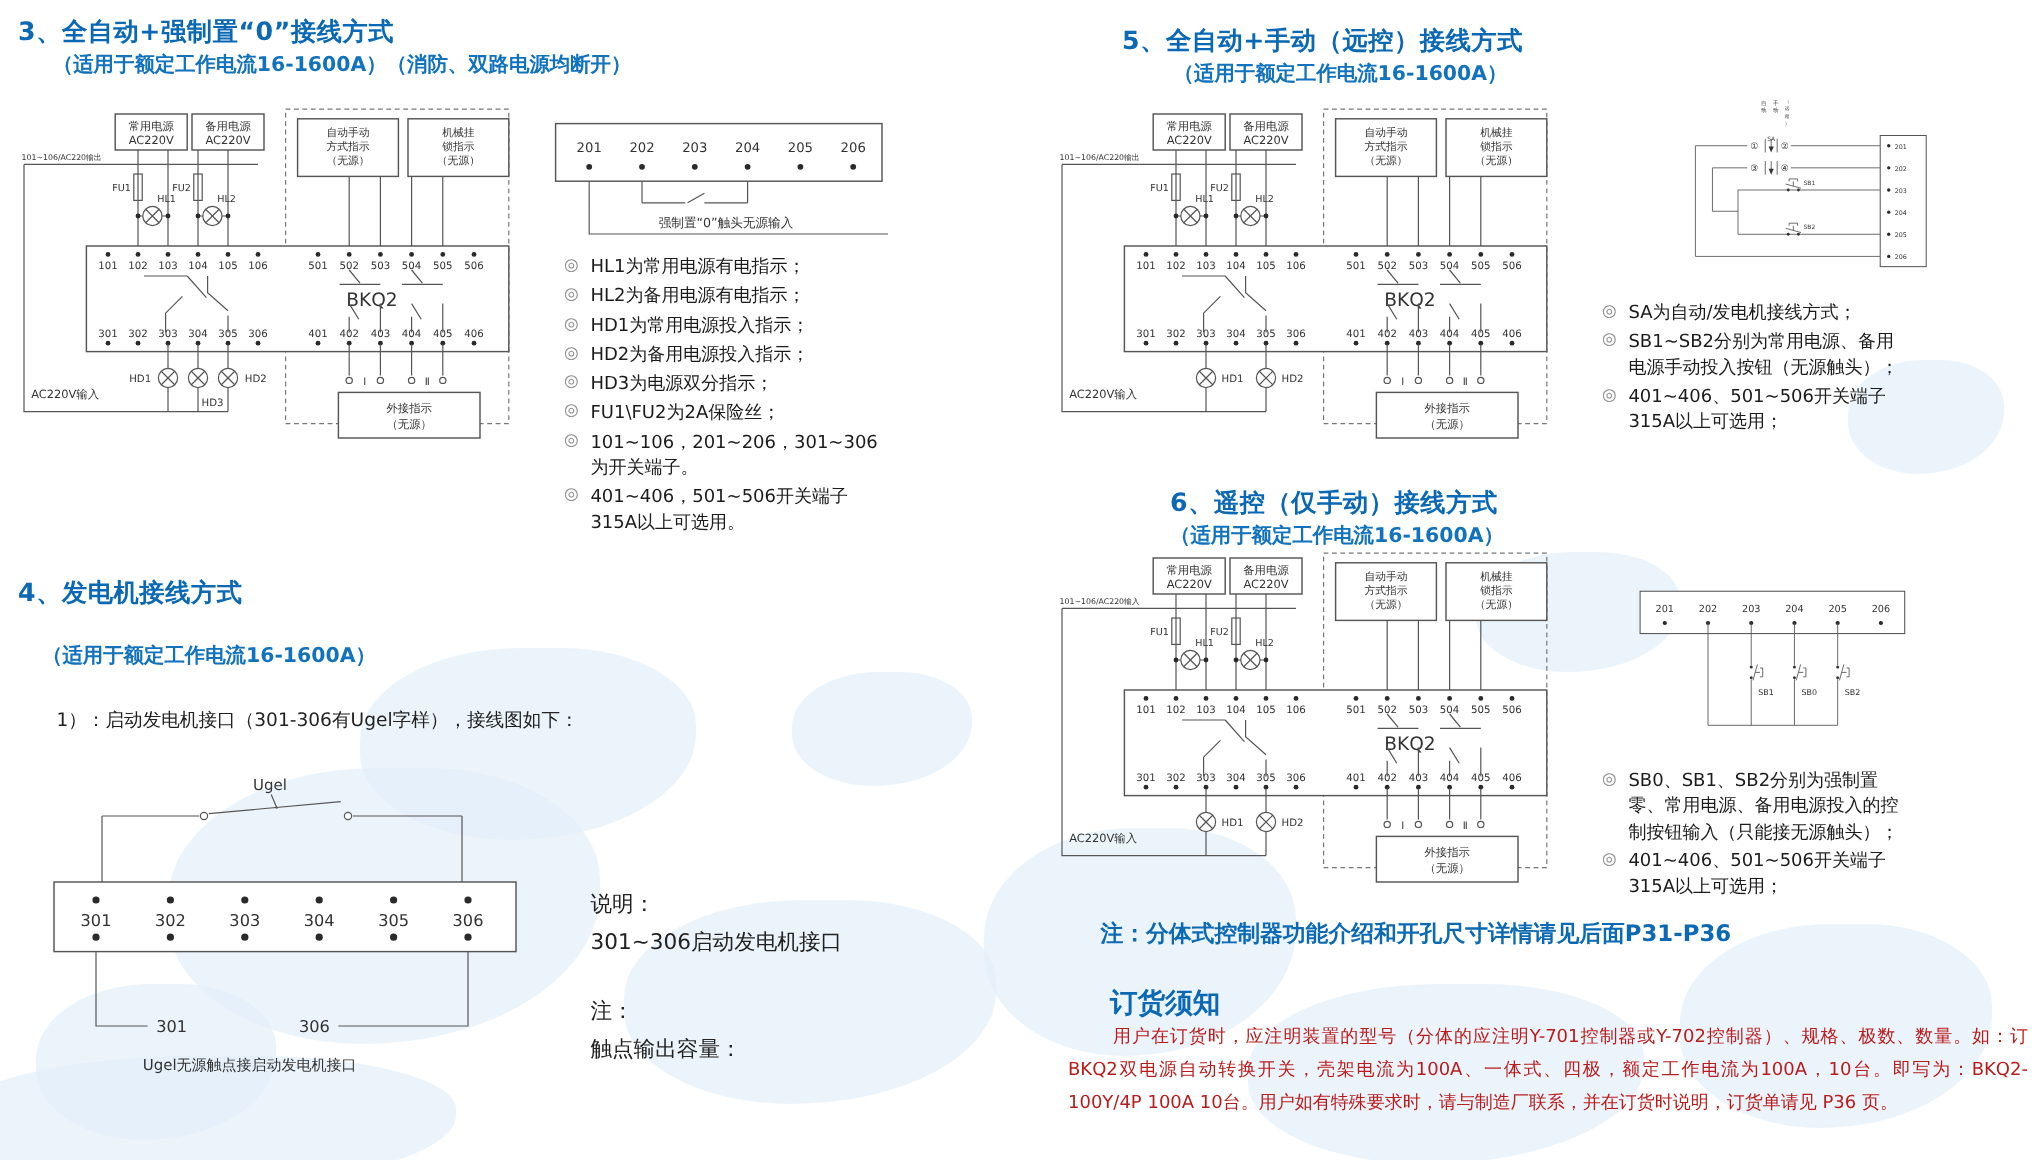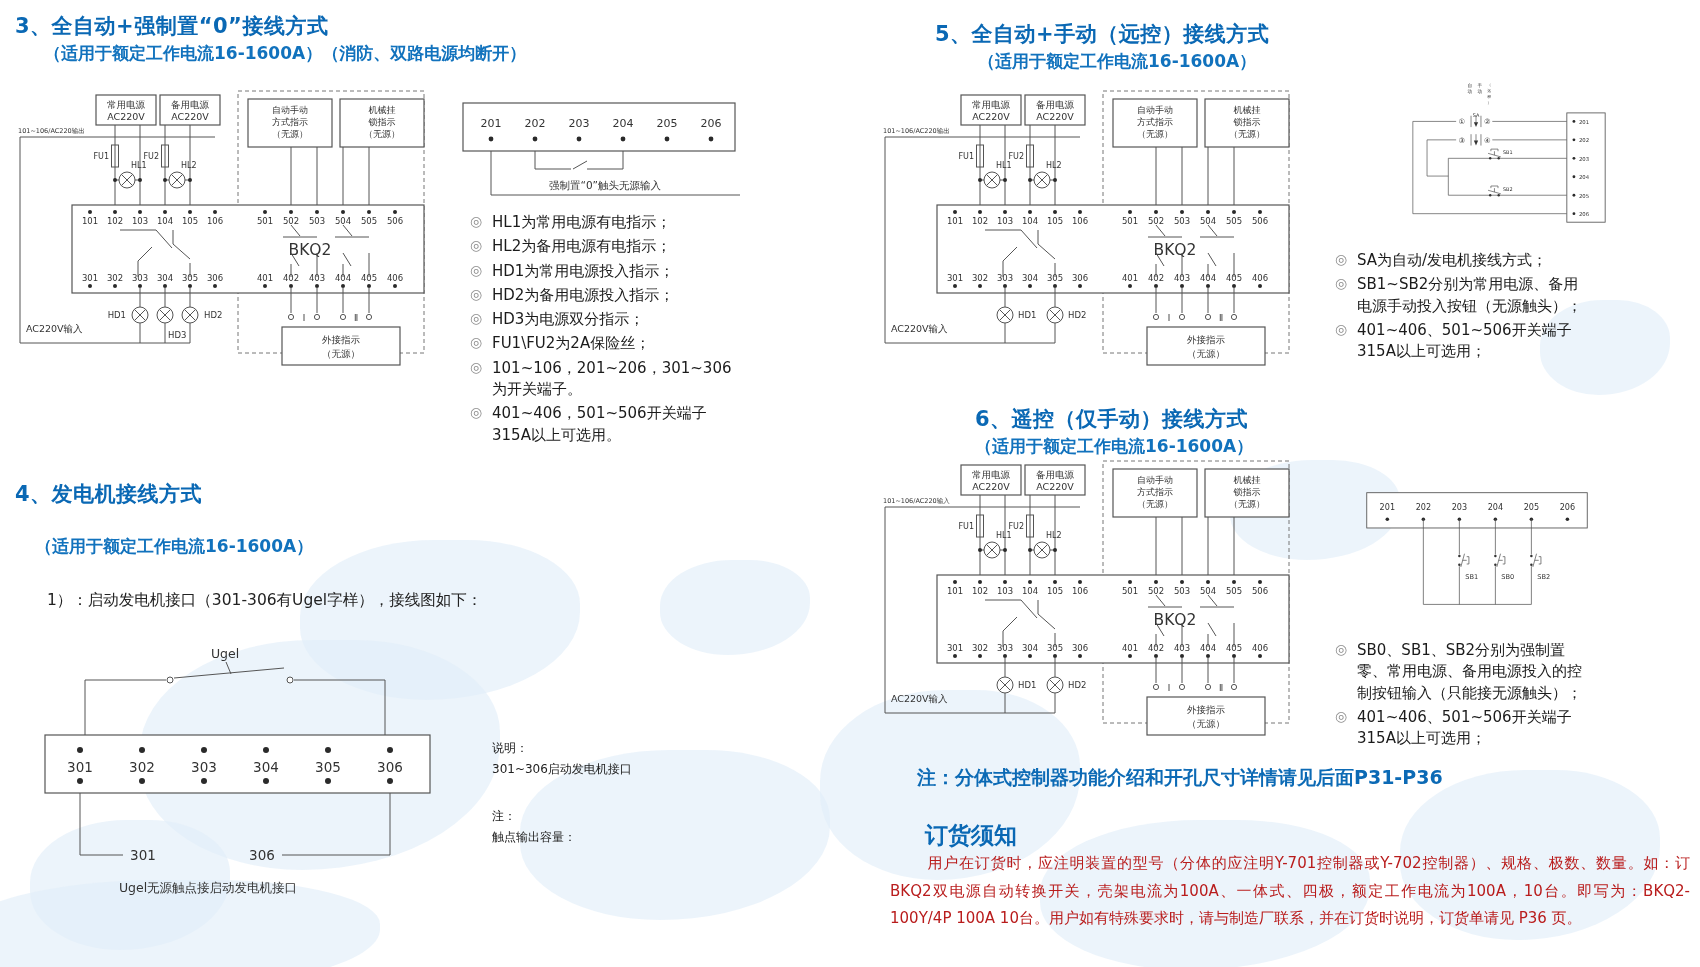--- a/index.html
+++ b/index.html
@@ -6,21 +6,21 @@
   html,body{margin:0;padding:0;background:#ffffff;}
   .page{position:relative;width:1700px;height:967px;background:#fff;overflow:hidden;
         font-family:"DejaVu Sans","Liberation Sans",sans-serif;color:#1c1c1c;text-decoration:underline;}
   .wm{position:absolute;background:#e2eef9;opacity:.65;z-index:0;border-radius:48% 40% 55% 45%;}
   .sec-title{position:absolute;z-index:1;color:#0a68b4;font-size:21px;font-weight:700;letter-spacing:.5px;white-space:nowrap;}
   .sec-sub{position:absolute;z-index:1;color:#1172bd;font-size:17px;font-weight:600;white-space:nowrap;}
   .intro{position:absolute;z-index:1;font-size:15.5px;color:#222;white-space:nowrap;}
   .bullets{position:absolute;z-index:1;list-style:none;margin:0;padding:0;font-size:15px;line-height:1.42;color:#1b1b1b;}
   .bullets li{position:relative;padding-left:22px;margin-bottom:3px;}
   .bullets .mk{position:absolute;left:0;top:0;color:#8f8f8f;font-size:14px;}
-  .notes{position:absolute;z-index:1;font-size:12px;line-height:1.75;color:#222;}
+  .notes{position:absolute;z-index:1;font-size:18px;line-height:1.75;color:#222;}
   .notes .gap{height:26px;}
   .note-line{position:absolute;z-index:1;color:#0c6ab5;font-size:19px;font-weight:600;white-space:nowrap;text-align:right;}
   .order-head{position:absolute;z-index:1;color:#0a68b4;font-size:23px;font-weight:700;}
   .order-body{position:absolute;z-index:1;font-size:15px;line-height:27.5px;color:#b91c1c;text-align:justify;text-indent:2.5em;margin:0;}
   
   .dg{position:absolute;z-index:1;overflow:visible;}
   .dg text{font-family:"DejaVu Sans","Liberation Sans",sans-serif;fill:#333;}
   .dg .w{fill:none;stroke:#555;stroke-width:1;}
   .dg .bx{fill:#fff;stroke:#555;stroke-width:1.2;}
   .dg .dash{fill:none;stroke:#777;stroke-width:1;stroke-dasharray:4 3;}

